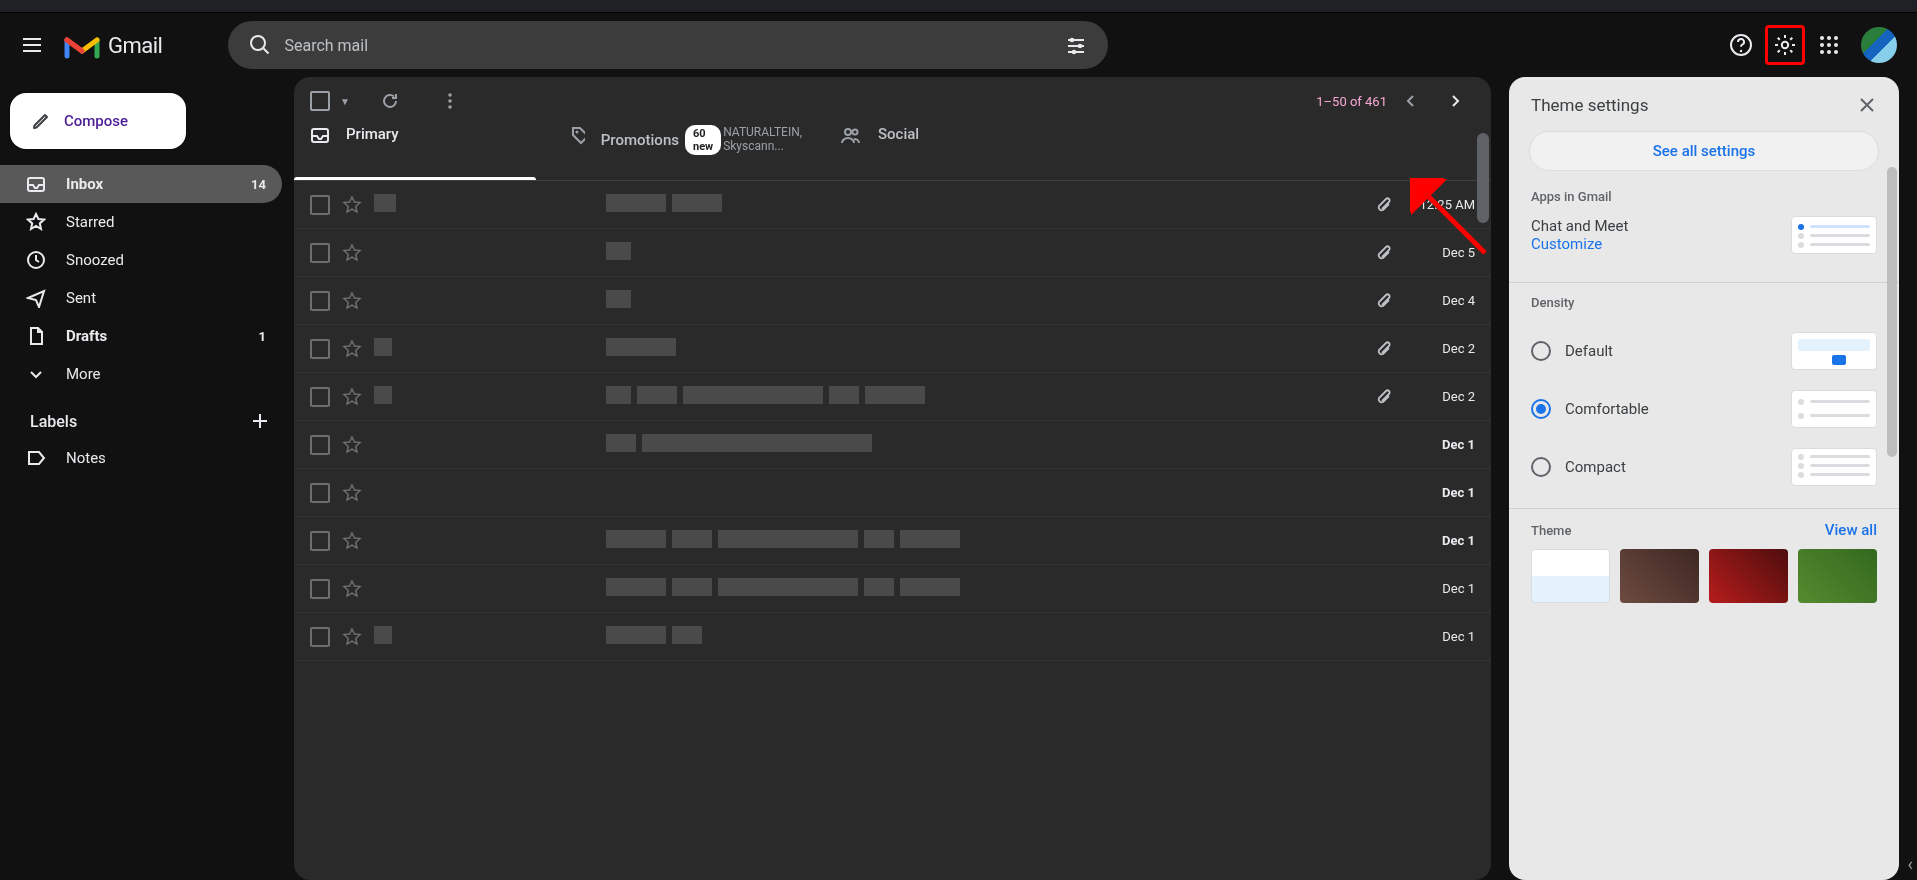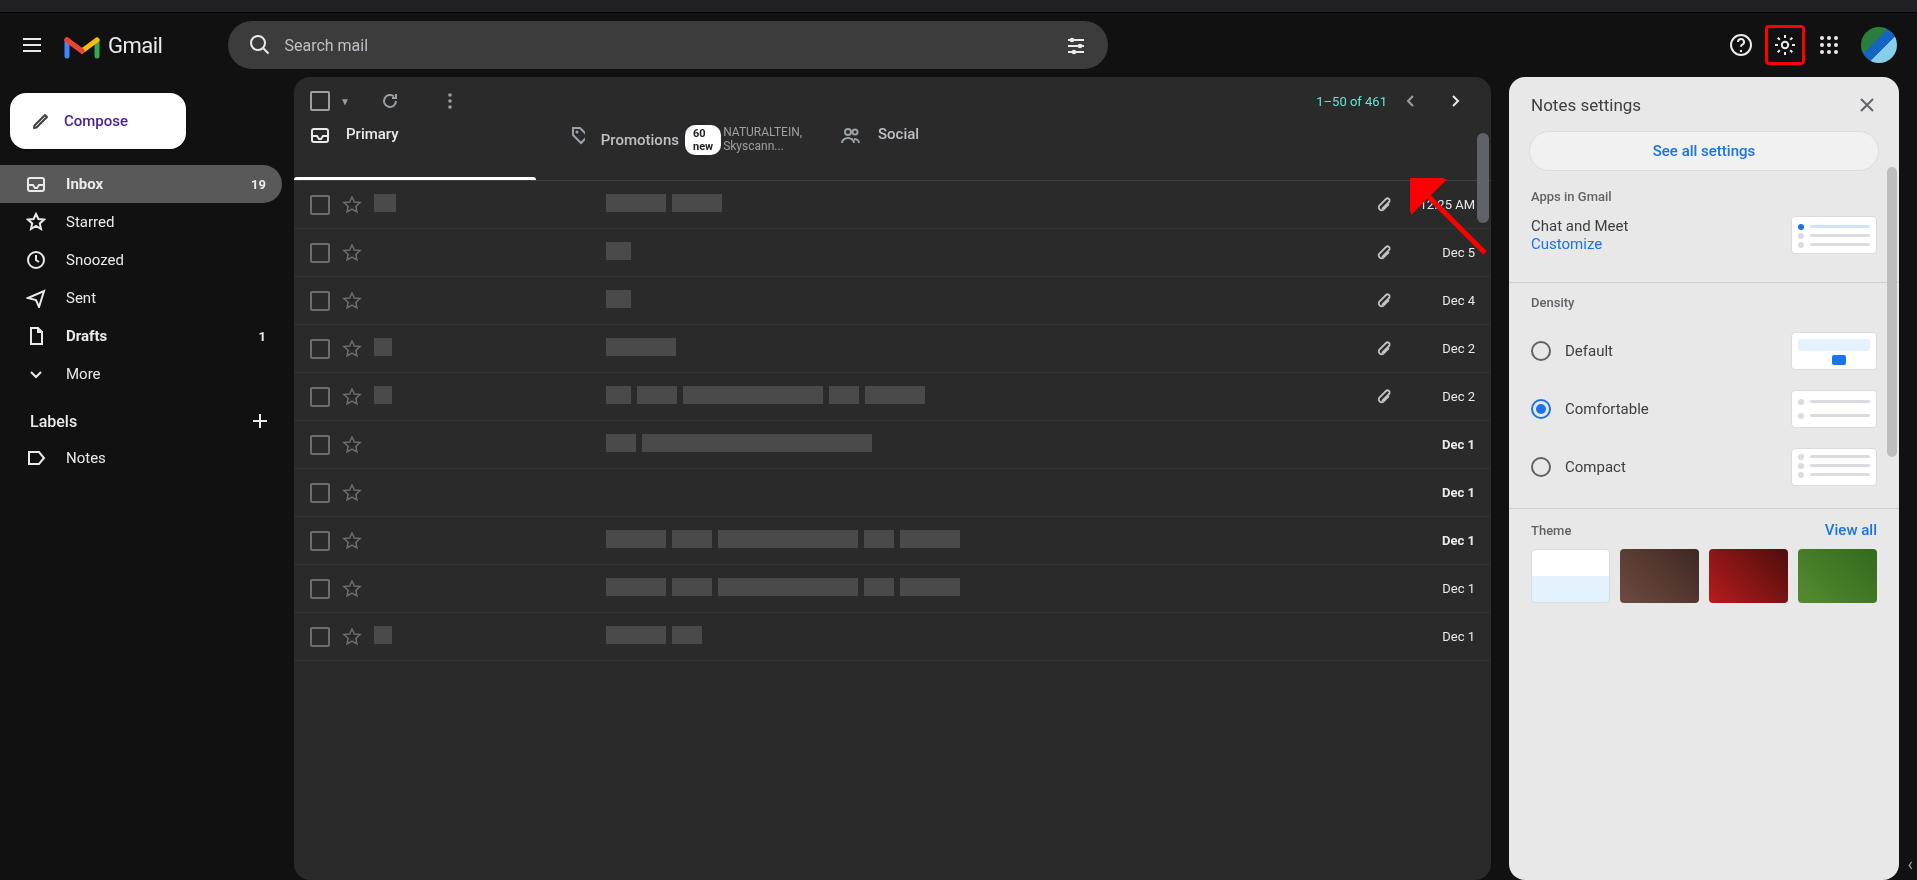--- a/index.html
+++ b/index.html
@@ -41,21 +41,21 @@
 .labels-header { display:flex; align-items:center; justify-content:space-between; padding: 18px 24px 8px 30px; font-size: 16px; font-weight: 500; color:#e8eaed; }
 .labels-plus { cursor:pointer; font-size: 20px; }
 
 
 .main { flex: 1; padding: 0 18px 0 0; display:flex; gap: 18px; }
 .mail-panel { flex: 1; background: #2a2a2a; border-radius: 16px; overflow: hidden; display:flex; flex-direction:column; position:relative; }
 .toolbar { height: 48px; display:flex; align-items:center; padding: 0 16px; gap: 8px; }
 .tb-check { width:20px; height:20px; border:2px solid #9aa0a6; border-radius:2px; cursor:pointer; }
 .tb-drop { margin-left: 2px; cursor:pointer; color:#9aa0a6; font-size:10px; }
 .tb-icon { width:40px; height:40px; display:flex; align-items:center; justify-content:center; cursor:pointer; border-radius:50%; margin-left: 12px; }
-.toolbar-right { margin-left:auto; display:flex; align-items:center; gap: 4px; color:#5eead4; font-size: 13px; }
+.toolbar-right { margin-left:auto; display:flex; align-items:center; gap: 4px; color:#f9a8d4; font-size: 13px; }
 .pager { width:40px; height:40px; display:flex; align-items:center; justify-content:center; cursor:pointer; border-radius:50%; }
 
 .tabs { display:flex; border-bottom: 1px solid #3c4043; height: 56px; }
 .tab { flex:0 0 260px; display:flex; align-items:flex-start; gap: 16px; padding: 0 16px; cursor:pointer; position:relative; font-size: 15px; color:#bdc1c6; }
 .tab.active { color: #e8eaed; }
 .tab.active::after { content:''; position:absolute; bottom:0; left:0; right:18px; height:3px; background:#fff; border-radius: 3px 3px 0 0; }
 .tab-label { font-weight: 500; }
 .tab-badge { background:#fff; color:#202124; font-size:11px; padding: 2px 8px; border-radius: 10px; font-weight:700; margin-left:6px; }
 .tab-sub { font-size:12px; color:#9aa0a6; }
 .tab .col { display:flex; flex-direction:row; gap:2px; }
@@ -195,21 +195,21 @@
     </div>
     <ul class="nav-list" id="nav-list">
         <li class="nav-item active bold">
           <span class="nav-icon">
             <svg width="20" height="20">
               <rect x="2" y="4" width="16" height="13" rx="2" class="stroke"></rect>
               <path class="stroke" d="M2 11h5l2 3h2l2-3h5"></path>
             </svg>
           </span>
           <span>Inbox</span>
-          <span class="count">19</span>
+          <span class="count">14</span>
         </li>
         <li class="nav-item">
           <span class="nav-icon">
             <svg width="20" height="20">
               <path class="stroke" d="M10 2l2.4 5 5.6.6-4.2 3.8 1.2 5.6L10 14l-5 3 1.2-5.6L2 7.6 7.6 7z"></path>
             </svg>
           </span>
           <span>Starred</span>
         </li>
         <li class="nav-item">
@@ -471,21 +471,21 @@
     <div class="row-subject"><span class="blur" style="width:60px"></span><span class="blur" style="width:30px"></span></div>
 
     <div class="row-date">Dec 1</div>
           </div>
         </div>
       <div class="scroll-thumb"></div>
     </div>
 
     <div class="qs-panel">
       <div class="qs-header">
-        <span class="qs-title">Notes settings</span>
+        <span class="qs-title">Theme settings</span>
         <span class="qs-close">
           <svg width="20" height="20">
               <path d="M4 4l12 12M16 4L4 16" stroke="#5f6368" stroke-width="2"></path>
             </svg>
         </span>
       </div>
       <div class="qs-all-btn">
         <span>See all settings</span>
       </div>
 

